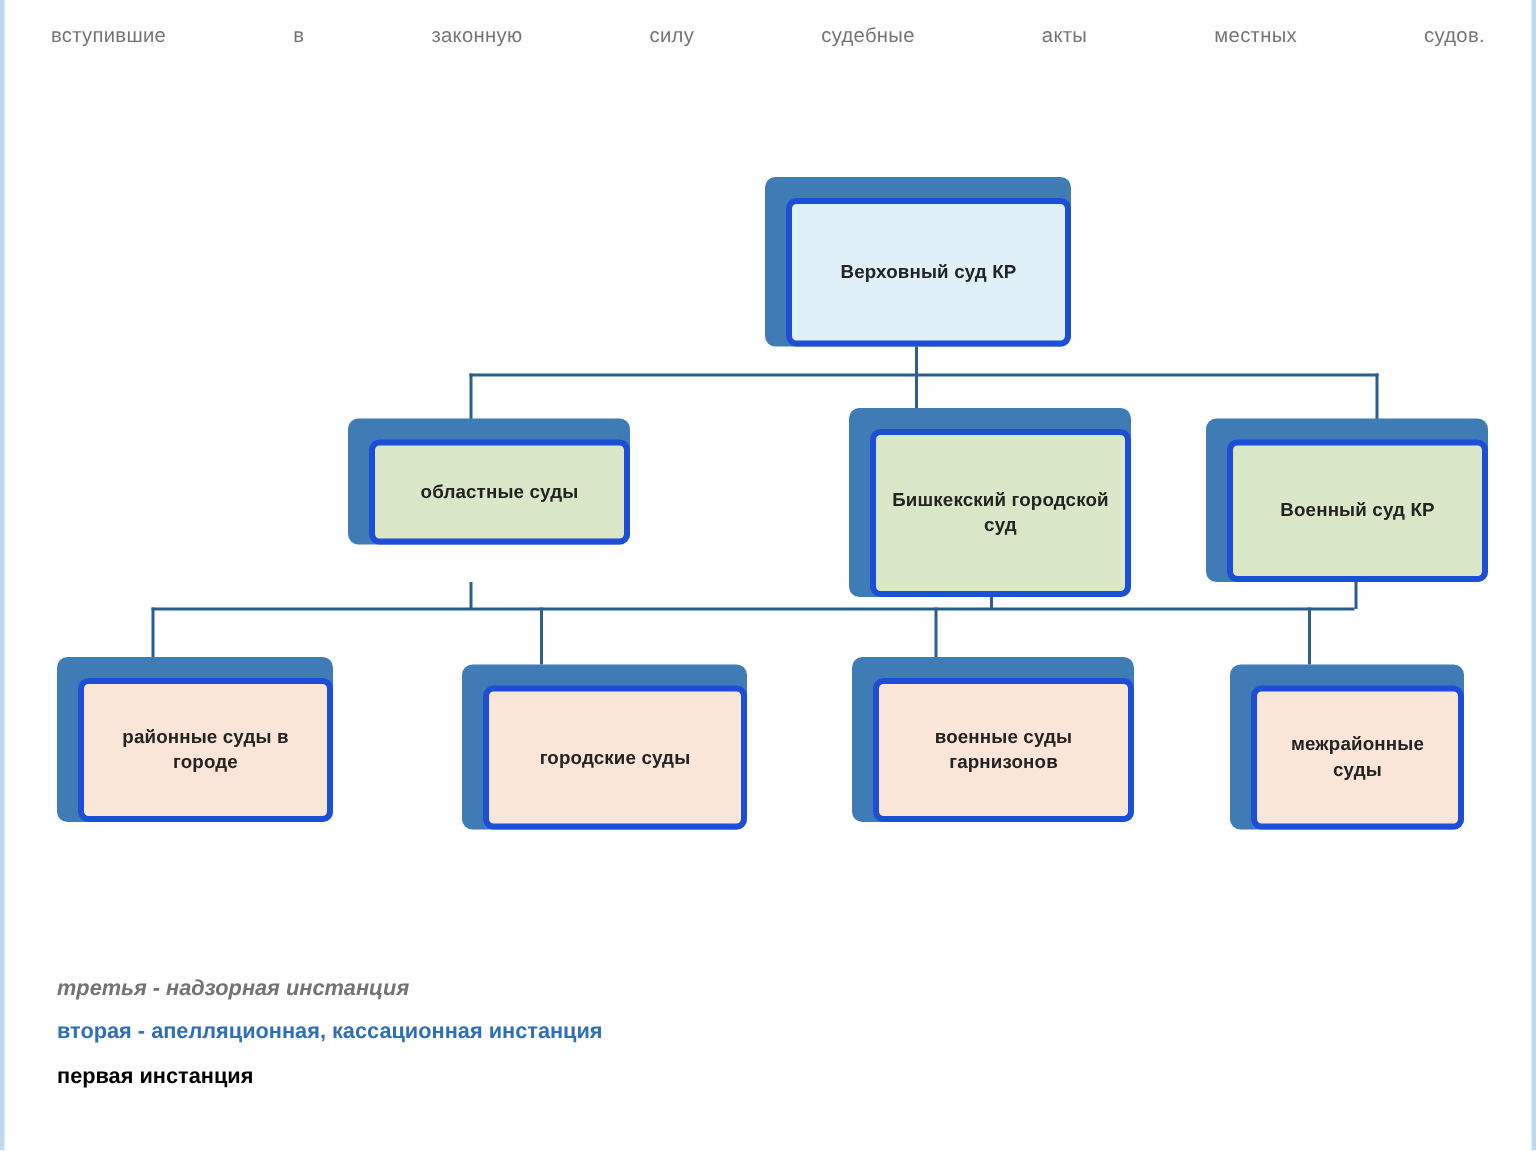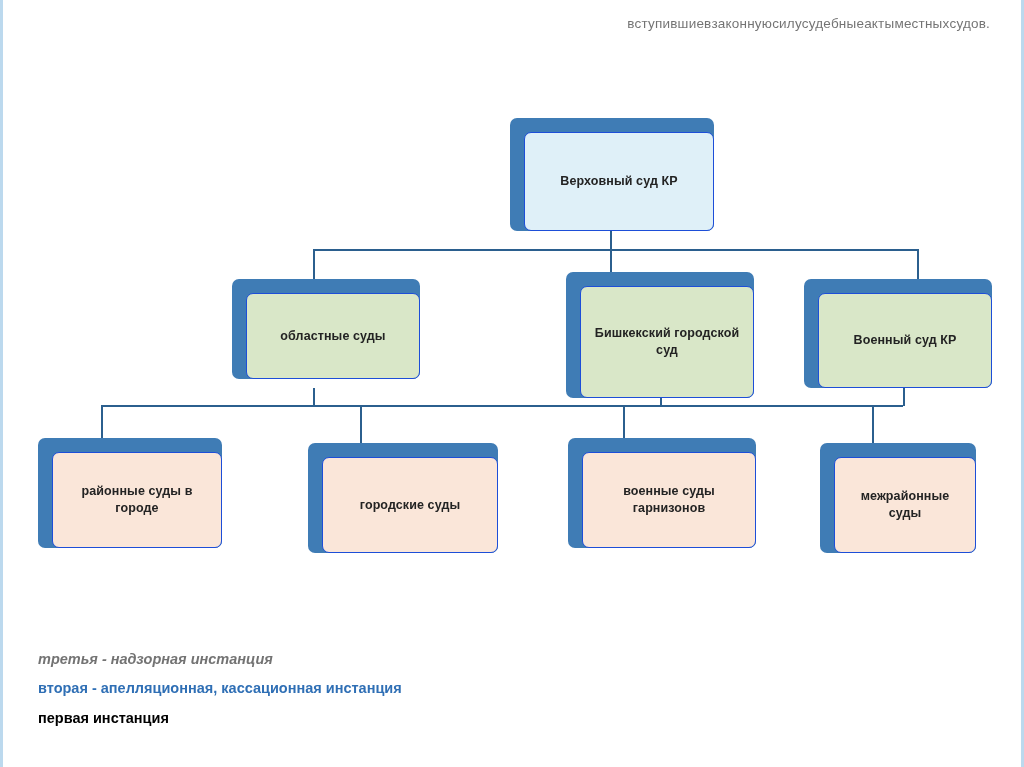--- a/index.html
+++ b/index.html
@@ -32,21 +32,21 @@
   .edge-rule.left { left: 0; }
   .edge-rule.right { left: 1021px; }
 
   
   .header-line {
     position: absolute;
     left: 34px;
     top: 16px;
     width: 956px;
     display: flex;
-    justify-content: flex-end;
+    justify-content: space-between;
     font-size: 13.5px;
     color: #3e3e3e;
     letter-spacing: .2px;
     white-space: nowrap;
     opacity: .72;
   }
   .header-line span { filter: blur(0.35px); }
 
   
   .diagram {
@@ -78,21 +78,21 @@
     background: #3f7cb5;
     border-radius: 7px;
   }
   .node .card {
     position: absolute;
     left: 14px;
     top: 14px;
     width: calc(100% - 14px);
     height: calc(100% - 14px);
     border-radius: 7px;
-    border: 1px solid #1d4ed8;
+    border: 4px solid #1d4ed8;
     display: flex;
     align-items: center;
     justify-content: center;
     text-align: center;
     box-sizing: border-box;
     padding: 4px 8px;
   }
   .node .label {
     font-size: 12.5px;
     line-height: 1.35;
@@ -160,21 +160,21 @@
     <div class="line v" style="left:623px; top:405px; height:38px;"></div>
     <div class="line v" style="left:872px; top:405px; height:38px;"></div>
 
     <div class="node top" style="left:510px; top:118px; width:204px; height:113px;">
       <div class="shadow"></div>
       <div class="card">
         <span class="label">Верховный суд КР</span>
       </div>
     </div>
 
-    <div class="node mid" style="left:232px; top:279px; width:188px; height:100px;">
+    <div class="node mid" style="left:232px; top:279px; width:188px; height:84px;">
       <div class="shadow"></div>
       <div class="card">
         <span class="label">областные суды</span>
       </div>
     </div>
 
     <div class="node mid" style="left:566px; top:272px; width:188px; height:126px;">
       <div class="shadow"></div>
       <div class="card">
         <span class="label">Бишкекский городской суд</span>

